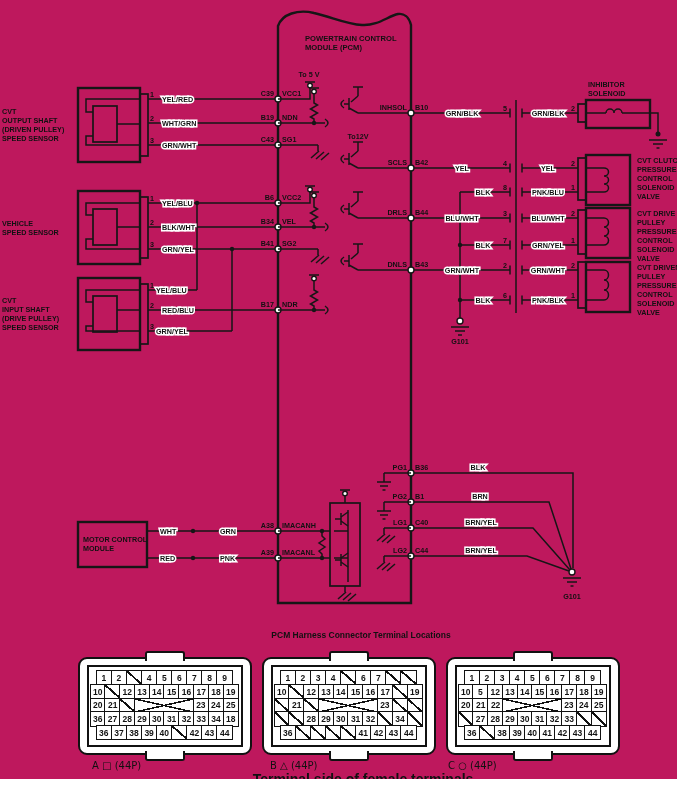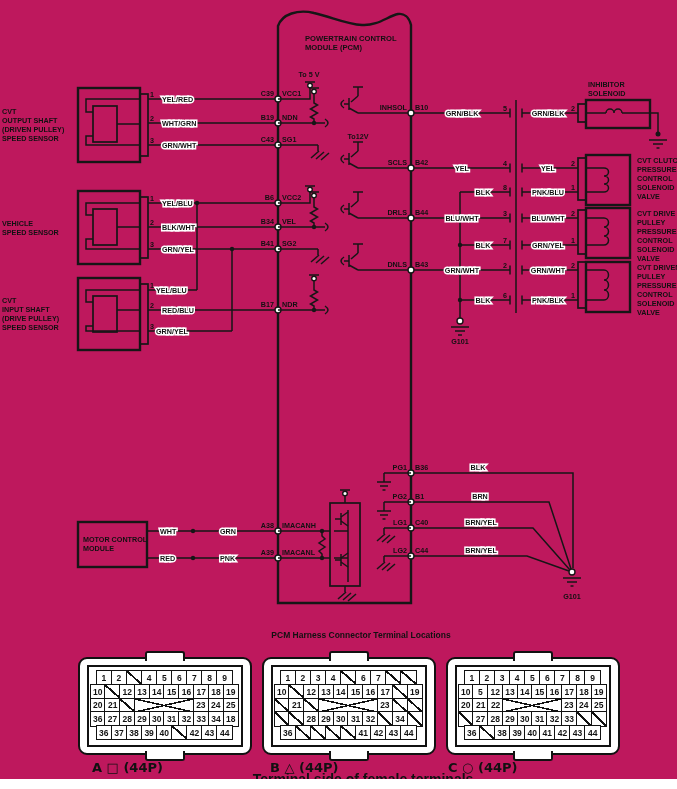--- a/index.html
+++ b/index.html
@@ -24,21 +24,21 @@
   .conn .tabb{bottom:-6px;border-top:none;border-radius:0 0 3px 3px;}
   .conn .inner{position:absolute;left:9px;right:9px;top:8px;bottom:8px;border:2px solid #111;
                padding:2px;display:flex;flex-direction:column;justify-content:center;background:#fff;}
   .crow{display:flex;height:15.2px;margin-top:-1.5px;}
   .crow.inset{margin-left:6px;margin-right:6px;}
   .ccell{flex:1;border:1.5px solid #111;margin-left:-1.5px;display:flex;align-items:center;
          justify-content:center;font-weight:bold;font-size:8.5px;color:#111;background:#fff;min-width:0;}
   .ccell.slash{background-image:linear-gradient(to top right,transparent 45%,#111 45%,#111 55%,transparent 55%);}
   .ccell.xwide{background-image:linear-gradient(to top right,transparent 47%,#111 47%,#111 53%,transparent 53%),
                linear-gradient(to bottom right,transparent 47%,#111 47%,#111 53%,transparent 53%);}
-  .connlabel{position:absolute;font-weight:bold;font-size:13px;color:#111;font-family:"DejaVu Sans",sans-serif;}
+  .connlabel{position:absolute;font-weight:normal;font-size:10px;color:#111;font-family:"DejaVu Sans",sans-serif;}
 </style>
 </head>
 <body>
 
 <div id="page">
 
 <svg id="diagram" width="677" height="622" viewBox="0 0 677 622">
   <defs>
     <g id="pwr">
           <line x1="0" y1="0" x2="0" y2="-7"></line>

